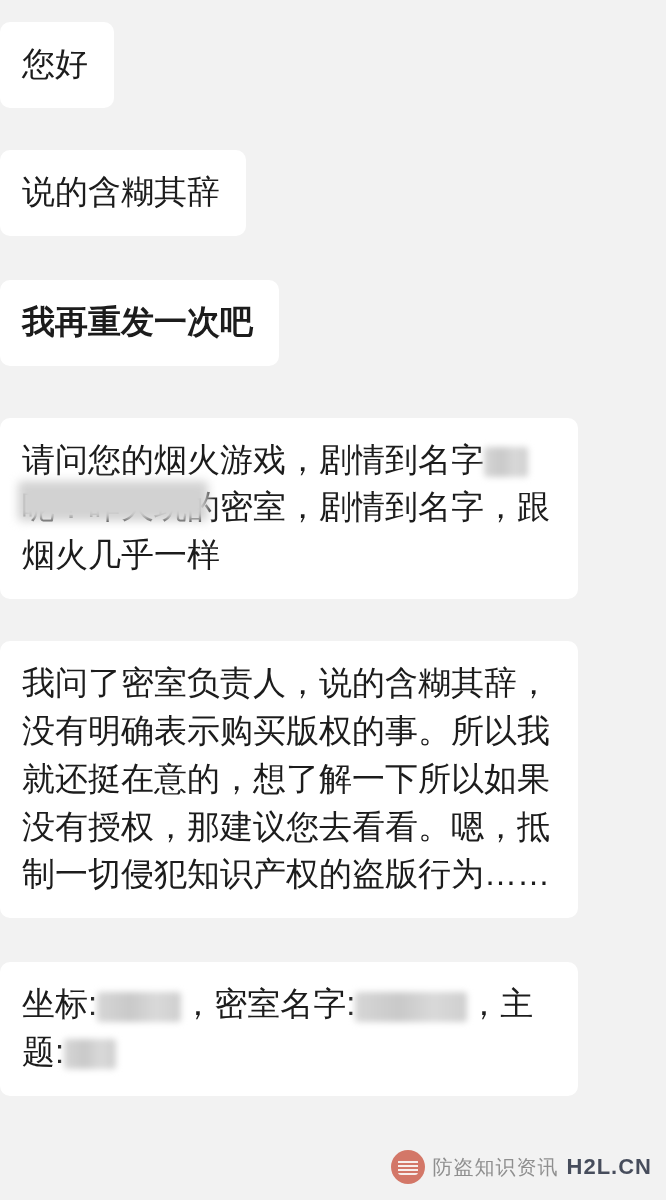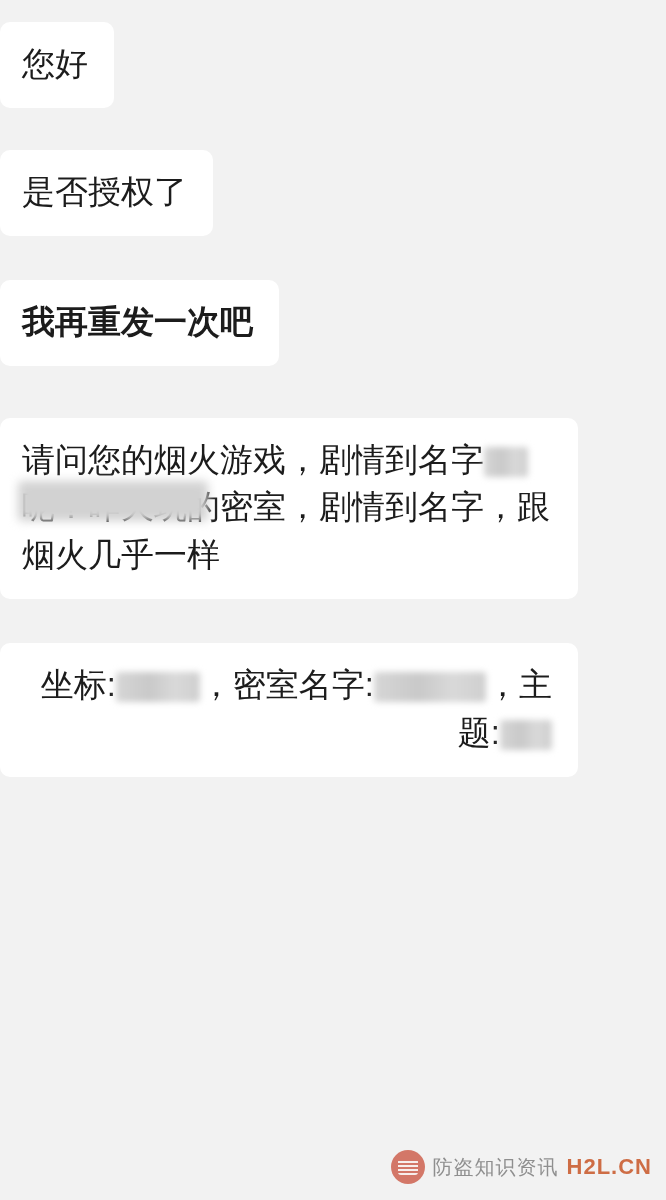--- a/index.html
+++ b/index.html
@@ -40,21 +40,21 @@
     position: relative;
     word-break: break-word;
     white-space: pre-wrap;
     box-sizing: border-box;
   }
   .m1 { margin-top: 8px; }
   .m2 { margin-top: 42px; }
   .m3 { margin-top: 44px; font-weight: bold; }
   .m4 { margin-top: 52px; width: 578px; max-width: 578px; }
   .m5 { margin-top: 42px; width: 578px; max-width: 578px; }
-  .m6 { margin-top: 44px; width: 578px; max-width: 578px; text-align: right; }
+  .m6 { margin-top: 44px; width: 578px; max-width: 578px; }
 
   
   .redact {
     display: inline-block;
     vertical-align: middle;
     background: linear-gradient(90deg,#d6d6d6,#c9c9c9 40%,#d9d9d9 70%,#cfcfcf);
     filter: blur(3px);
     border-radius: 3px;
     height: 30px;
   }
@@ -99,46 +99,49 @@
     opacity: .9;
   }
   .wm-text {
     font-size: 20px;
     color: #6e6e6e;
     filter: blur(0.6px);
     letter-spacing: 1px;
   }
   .wm-mark {
     font-size: 22px;
-    color: #c2410c;
+    color: #0f172a;
     font-weight: bold;
     letter-spacing: 1px;
   }
 </style>
 </head>
 <body>
 
 <div class="chat">
 
   <div class="msg-row">
     <div class="bubble m1">您好</div>
   </div>
 
   <div class="msg-row">
-    <div class="bubble m2">是否授权了</div>
+    <div class="bubble m2">说的含糊其辞</div>
   </div>
 
   <div class="msg-row">
     <div class="bubble m3">我再重发一次吧</div>
   </div>
 
   <div class="msg-row">
     <div class="bubble m4"><span>请问您的烟火游戏，剧情到名字</span><span class="redact r-a"></span><span>呢？昨天玩的密室，剧情到名字，跟烟火几乎一样</span></div>
   </div>
 
+  <div class="msg-row">
+    <div class="bubble m5">我问了密室负责人，说的含糊其辞，没有明确表示购买版权的事。所以我就还挺在意的，想了解一下所以如果没有授权，那建议您去看看。嗯，抵制一切侵犯知识产权的盗版行为……</div>
+  </div>
 
   <div class="msg-row">
     <div class="bubble m6"><span>坐标:</span><span class="redact r-c"></span><span>，密室名字:</span><span class="redact r-d"></span><span>，主题:</span><span class="redact r-e"></span></div>
   </div>
 
   <div class="blur-overlay-2"></div>
 
   <div class="watermark">
     <span class="wm-logo"></span>
     <span class="wm-text">防盗知识资讯</span>

